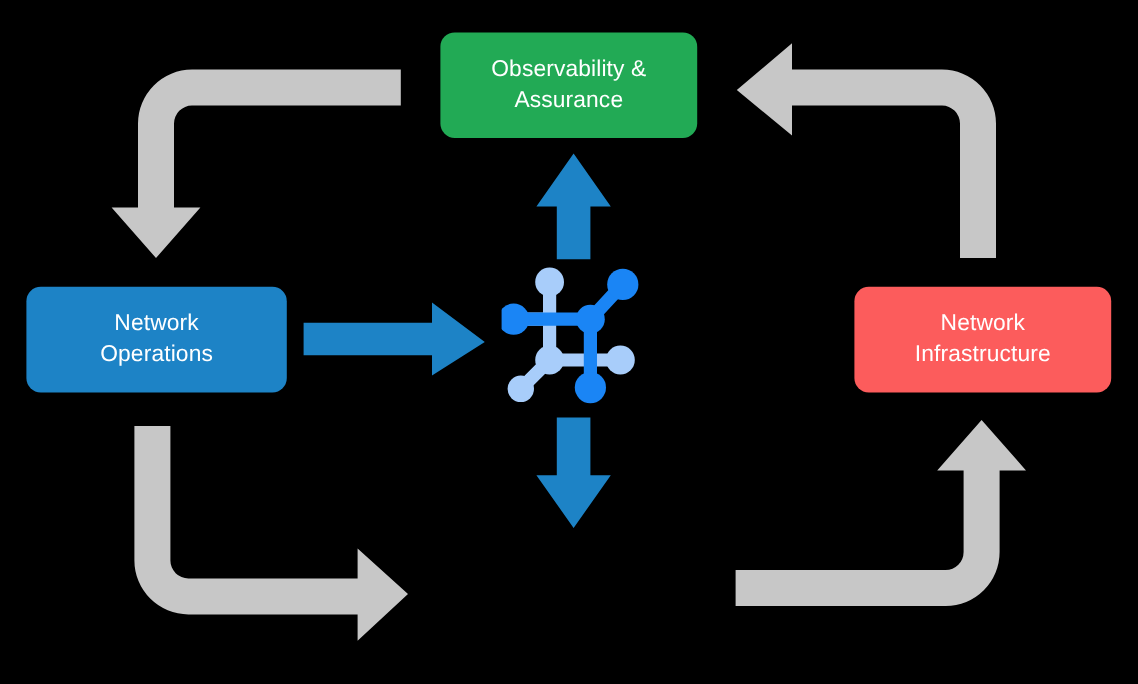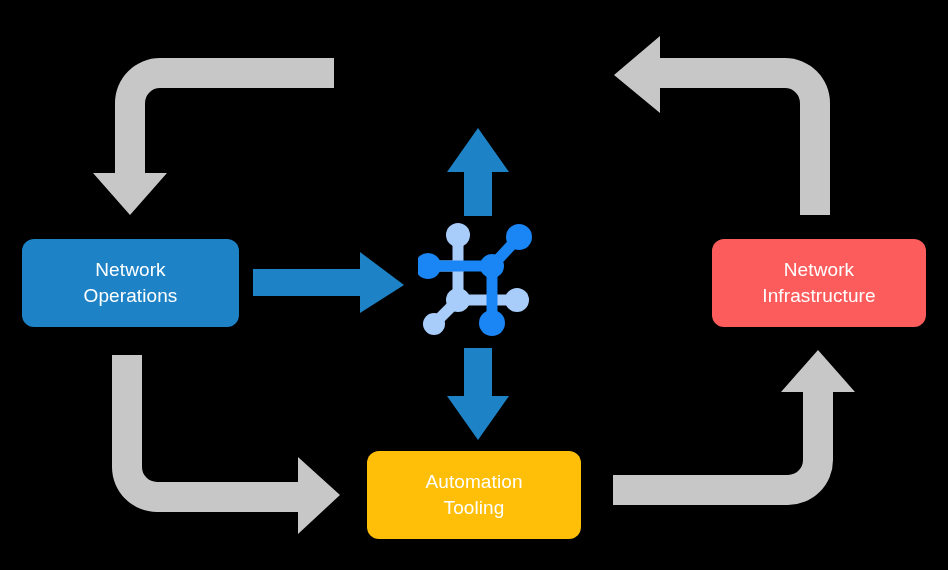--- a/index.html
+++ b/index.html
@@ -165,29 +165,29 @@
 
       <g fill="#1a85f5">
         <circle cx="10" cy="48" r="13"></circle>
         <circle cx="101" cy="19" r="13"></circle>
         <circle cx="74" cy="48" r="12"></circle>
         <circle cx="74" cy="105" r="13"></circle>
       </g>
     </svg>
   </div>
 
+  <div class="node-box" id="box-observability">
+    <span>Observability &amp;
+Assurance</span>
+  </div>
 
   <div class="node-box" id="box-netops">
     <span>Network
 Operations</span>
   </div>
 
   <div class="node-box" id="box-netinfra">
     <span>Network
 Infrastructure</span>
   </div>
 
-  <div class="node-box" id="box-automation">
-    <span>Automation
-Tooling</span>
-  </div>
 
 </div>
 
 </body></html>

